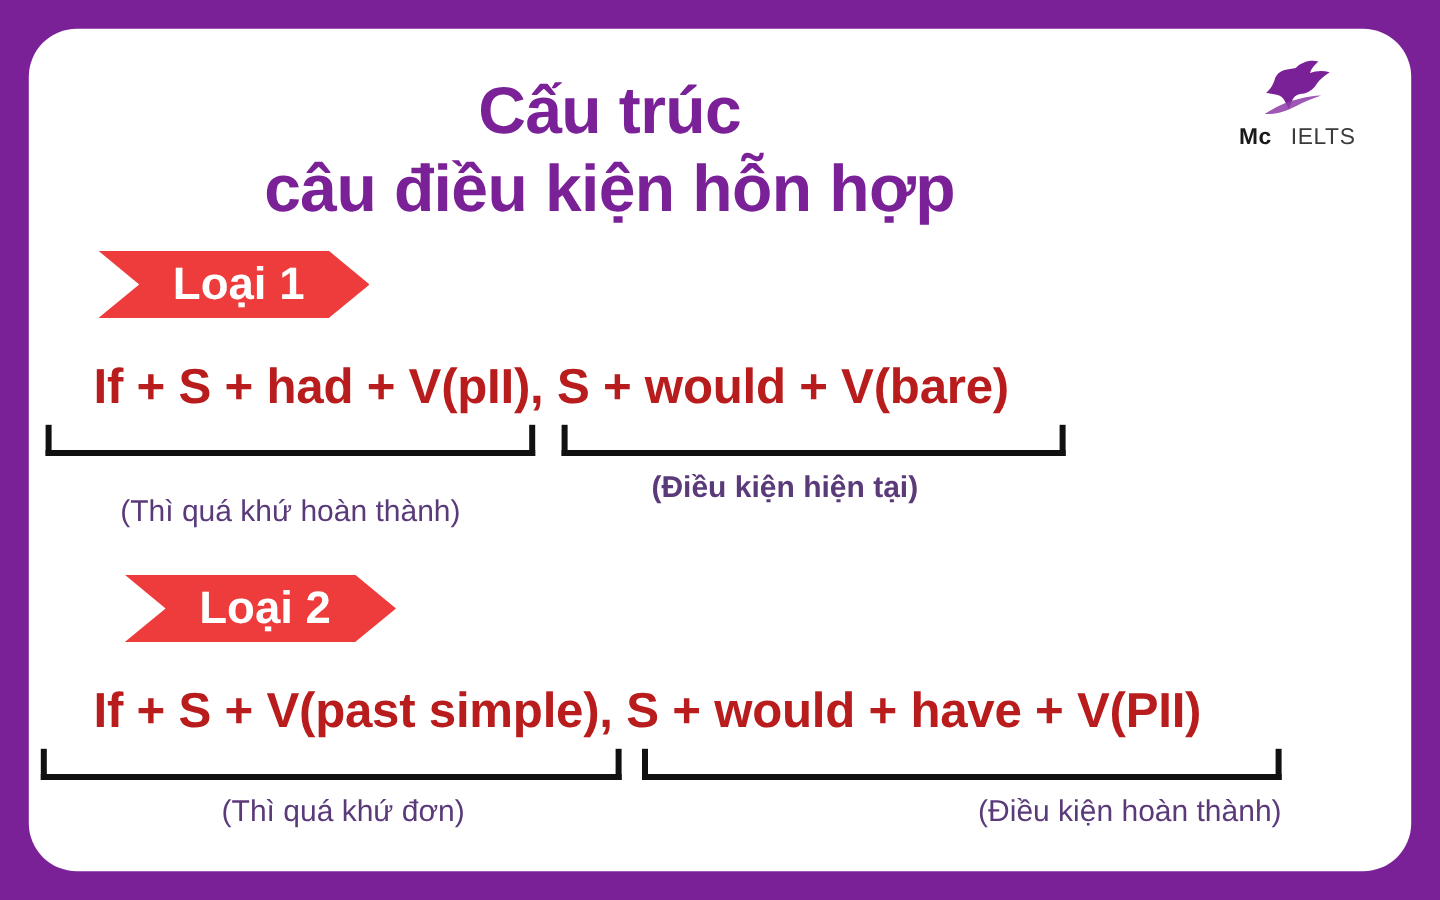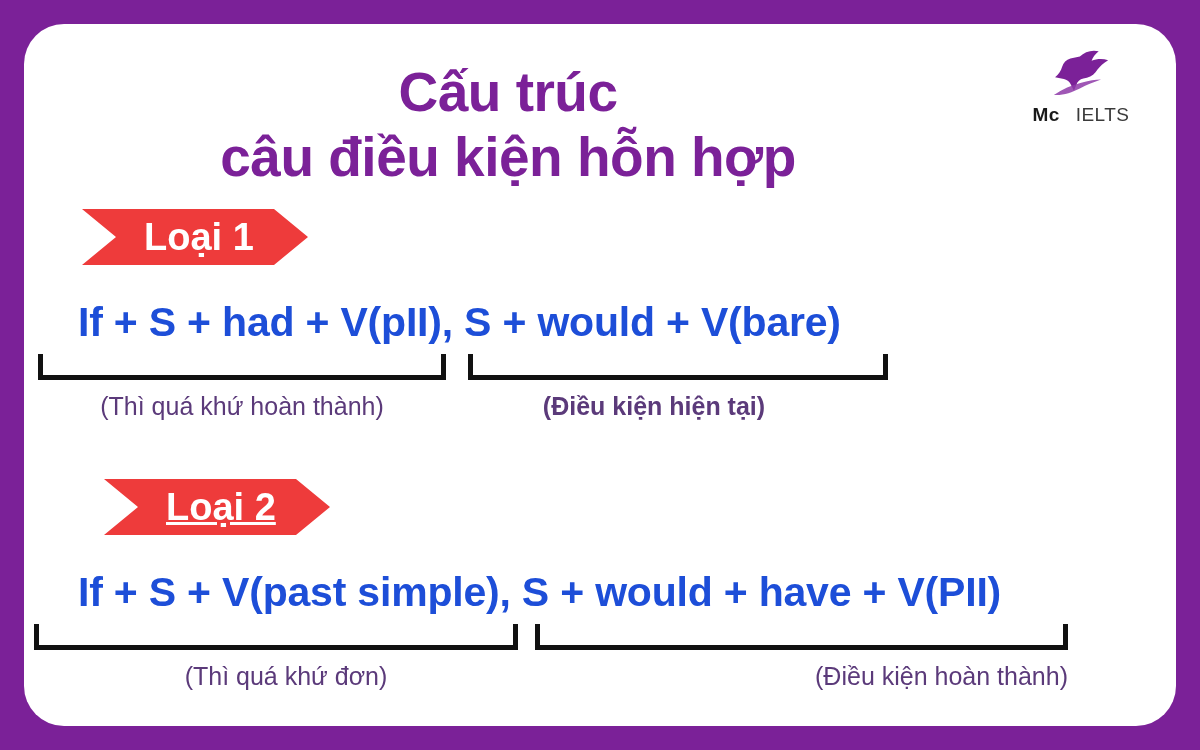--- a/index.html
+++ b/index.html
@@ -110,27 +110,26 @@
     white-space: nowrap;
   }
   #ribbon-1 {
     margin-left: 58px;
     width: 226px;
   }
   #ribbon-1 .ribbon-label { padding-left: 62px; }
   #ribbon-2 {
     margin-left: 80px;
     width: 226px;
-    text-decoration: underline;
   }
   #ribbon-2 .ribbon-label { padding-left: 62px; }
 
   
   .formula {
-    color: #1d4ed8;
+    color: #b91c1c;
     font-weight: bold;
     font-size: 41px;
     white-space: nowrap;
     letter-spacing: -0.2px;
   }
   #formula-1 {
     margin-top: 34px;
     margin-left: 54px;
   }
   #formula-2 {
@@ -165,21 +164,21 @@
     top: 0;
     text-align: center;
     color: #5B3A7A;
     font-size: 25px;
     white-space: nowrap;
   }
 
   
   #s1-bracket-a { left: 14px;  width: 408px; }
   #s1-bracket-b { left: 444px; width: 420px; }
-  #s1-caption-a { left: 14px;  width: 408px; }
+  #s1-caption-a { left: 14px;  width: 408px; margin-top: 20px; }
   #s1-caption-b { left: 420px; width: 420px; font-weight: bold; }
 
   
   #s2-bracket-a { left: 10px;  width: 484px; }
   #s2-bracket-b { left: 511px; width: 533px; }
   #s2-caption-a { left: 20px;  width: 484px; }
   #s2-caption-b { left: 511px; width: 533px; text-align: right; }
 </style>
 </head>
 <body>

